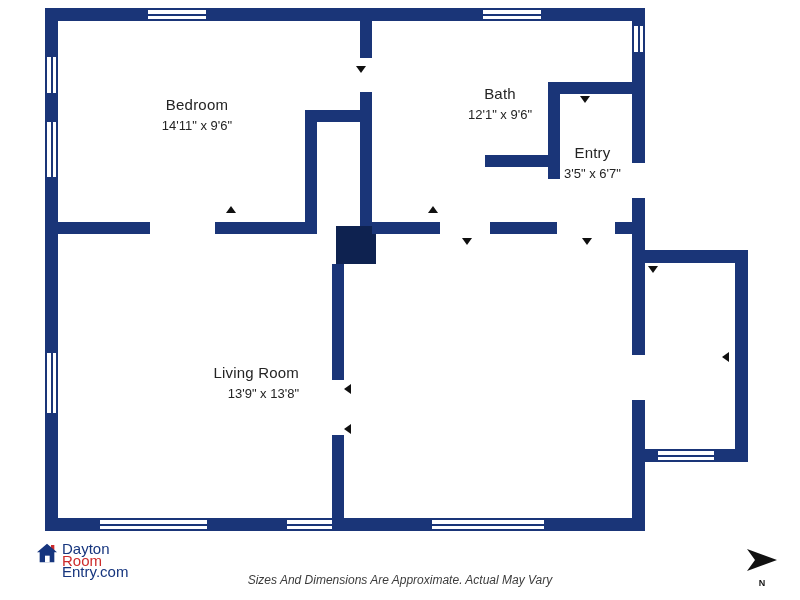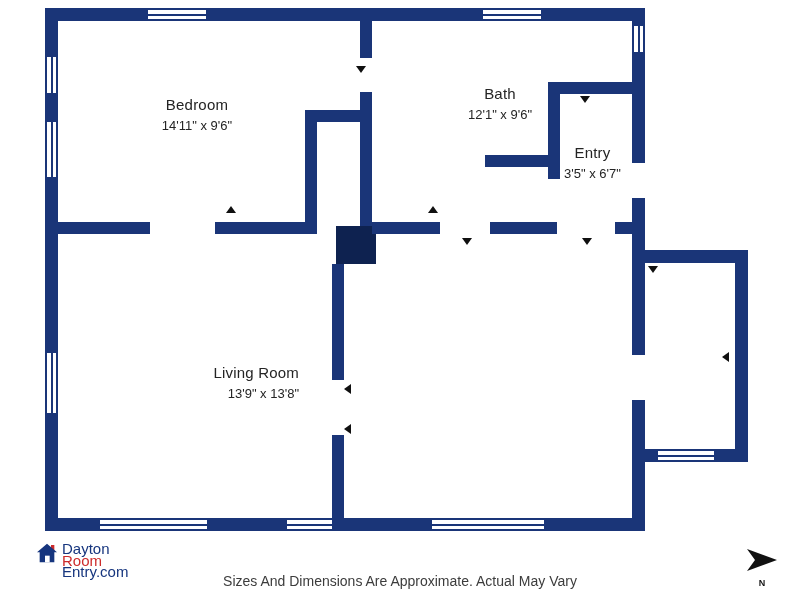--- a/index.html
+++ b/index.html
@@ -27,21 +27,21 @@
   .tri.up{border-left:5px solid transparent;border-right:5px solid transparent;border-bottom:7px solid #101010;}
   .tri.left{border-top:5px solid transparent;border-bottom:5px solid transparent;border-right:7px solid #101010;}
 
   .logo{position:absolute;left:36px;top:543px;display:flex;gap:4px;align-items:flex-start;}
   .logo-text div{font-weight:normal;font-size:15px;line-height:11.5px;color:var(--logo-primary,#16357e);}
   .logo-text .accent{color:var(--logo-accent,#cc2b2b);}
 
   .compass{position:absolute;right:18px;top:547px;text-align:center;width:40px;}
   .compass-n{font-size:9px;font-weight:bold;color:#111;margin-top:1px;}
 
-  .footer{position:absolute;left:0;right:0;top:573px;text-align:center;font-size:14px;color:#3c3c3c;}
+  .footer{position:absolute;left:0;right:0;top:573px;text-align:center;font-size:12px;color:#3c3c3c;font-style:italic;}
 </style>
 </head>
 <body>
 
 <div class="plan">
 
   <div class="wall" style="left:45px;top:8px;width:600px;height:13px;"></div>
   <div class="wall" style="left:45px;top:8px;width:13px;height:523px;"></div>
   <div class="wall" style="left:45px;top:518px;width:600px;height:13px;"></div>
   <div class="wall" style="left:632px;top:8px;width:13px;height:155px;"></div>

